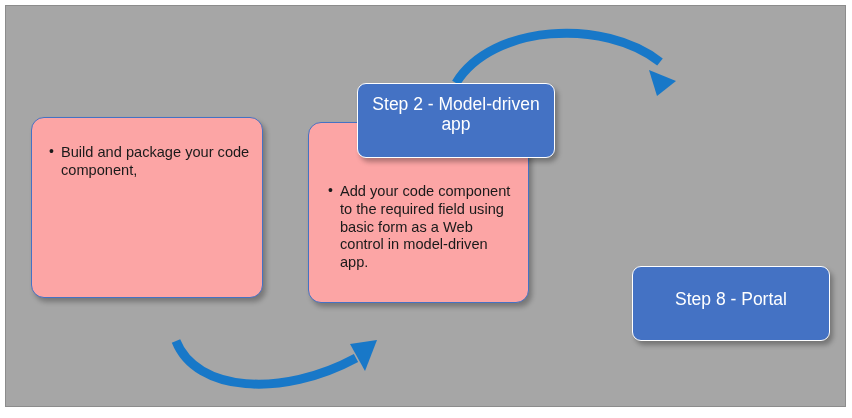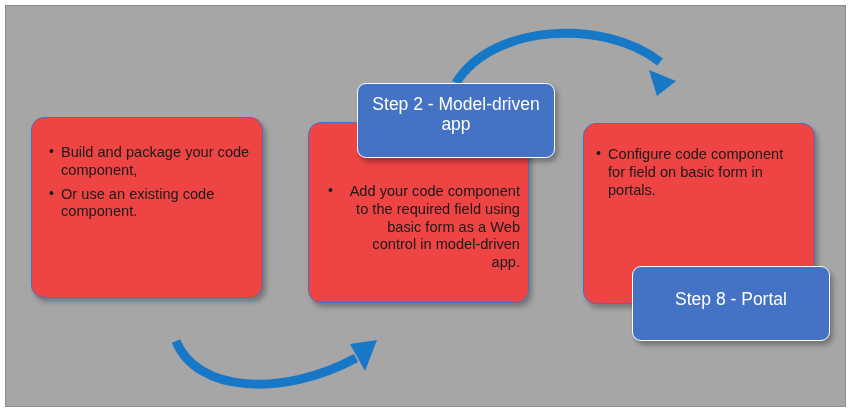--- a/index.html
+++ b/index.html
@@ -39,40 +39,40 @@
     left: 0;
     top: 0;
     width: 852px;
     height: 418px;
     pointer-events: none;
   }
 
   
   .card {
     position: absolute;
-    background: #ef4444;
+    background: #fca5a5;
     border: 1.4px solid #4472c4;
     border-radius: 13px;
     box-sizing: border-box;
     box-shadow: 3px 4px 5px rgba(0,0,0,0.28);
   }
   #card-1 { left: 31px;  top: 117px; width: 232px; height: 181px; }
   #card-2 { left: 308px; top: 122px; width: 221px; height: 181px; }
   #card-3 { left: 583px; top: 123px; width: 232px; height: 181px; }
 
   .card-list {
     list-style: none;
     margin: 0;
     padding: 0;
     font-size: 14.6px;
     line-height: 1.22;
     color: #1a1a1a;
   }
   #card-1 .card-list { padding: 26px 10px 0 17px; }
-  #card-2 .card-list { padding: 60px 8px 0 19px; text-align: right; }
+  #card-2 .card-list { padding: 60px 8px 0 19px; }
   #card-3 .card-list { padding: 22px 12px 0 12px; }
 
   .card-list li {
     position: relative;
     padding-left: 12px;
     margin-bottom: 6px;
   }
   .card-list li::before {
     content: "\2022";
     position: absolute;
@@ -120,35 +120,29 @@
 
     <g>
       <path d="M 456 83 C 492 24, 604 18, 660 62" fill="none" stroke="#1878c8" stroke-width="9" stroke-linecap="butt"></path>
       <polygon points="676,81 649,70 657,96" fill="#1878c8"></polygon>
     </g>
   </svg>
 
   <div class="card" id="card-1">
     <ul class="card-list">
       <li>Build and package your code component,</li>
-      <li>Or use an existing code component.</li>
     </ul>
   </div>
 
   <div class="card" id="card-2">
     <ul class="card-list">
       <li>Add your code component to the required field using basic form as a Web control in model-driven app.</li>
     </ul>
   </div>
 
-  <div class="card" id="card-3">
-    <ul class="card-list">
-      <li>Configure code component for field on basic form in portals.</li>
-    </ul>
-  </div>
 
   <div class="step-box" id="step-2">
     <span>Step 2 - Model-driven app</span>
   </div>
   <div class="step-box" id="step-3">
     <span>Step 8 - Portal</span>
   </div>
 
 </div>
 

